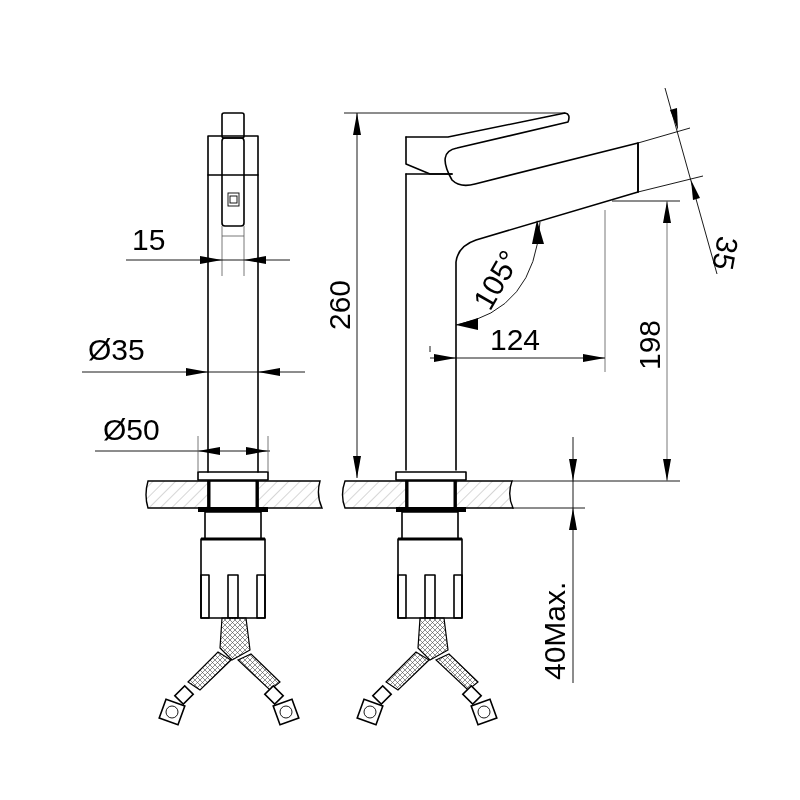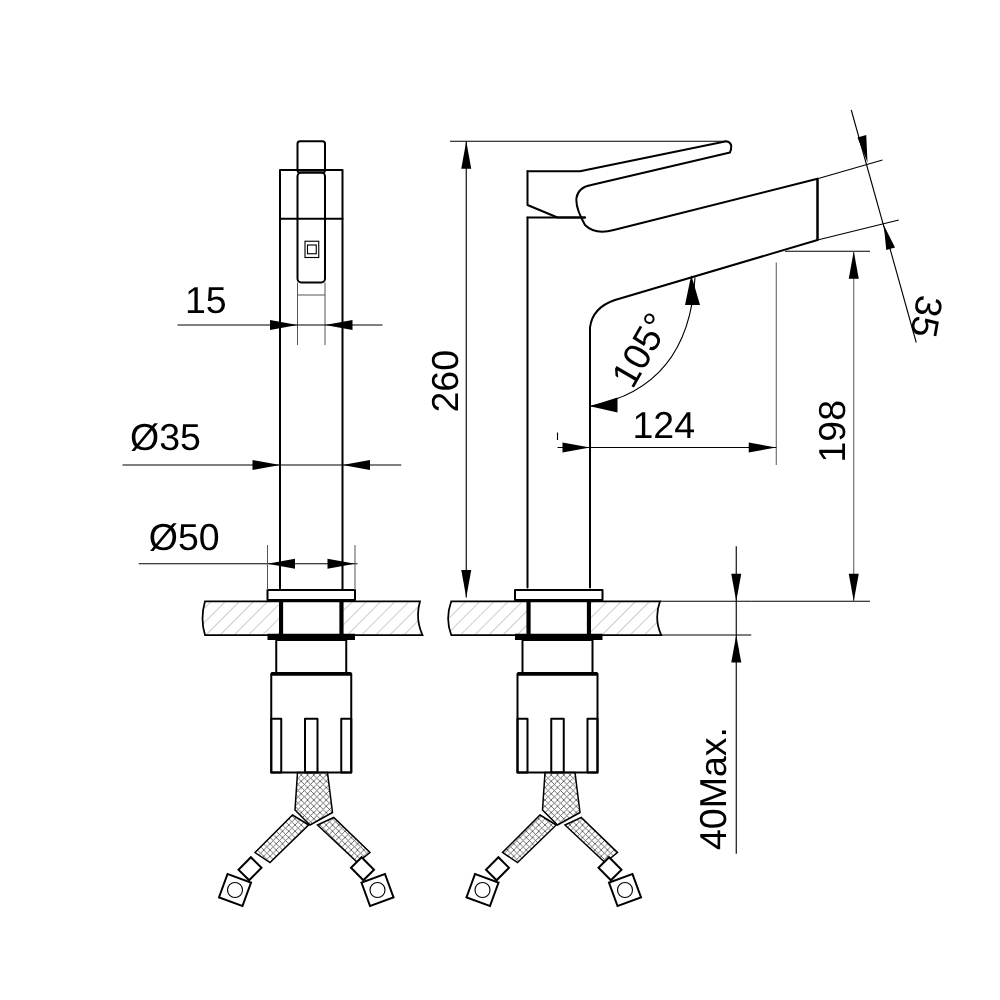--- a/index.html
+++ b/index.html
@@ -1,17 +1,17 @@
 <!DOCTYPE html>
 <html><head>
 <meta charset="utf-8">
 <style>
   html, body { margin: 0; padding: 0; background: #ffffff; }
   body { width: 800px; height: 800px; overflow: hidden; }
-  #canvas { position: absolute; left: 16px; top: 0; width: 704px; height: 800px; }
+  #canvas { position: absolute; left: 0; top: 0; width: 704px; height: 800px; }
   svg { display: block; }
   .ln { stroke: #000; fill: none; stroke-width: 1.6; stroke-linejoin: round; stroke-linecap: round; }
   .thin { stroke: #000; fill: none; stroke-width: 0.9; }
   .gray { stroke: #555; fill: none; stroke-width: 0.8; }
   .thick { stroke: #000; fill: none; stroke-width: 3; }
   .arrow { fill: #000; stroke: none; }
   .dimtext { font-family: "Liberation Sans", sans-serif; font-size: 30px; fill: #000; }
   .hatch { fill: url(#hatch); stroke: #000; stroke-width: 1.4; }
   .mesh { fill: url(#mesh); stroke: #000; stroke-width: 1.2; }
   .white { fill: #fff; stroke: #000; stroke-width: 1.6; }

